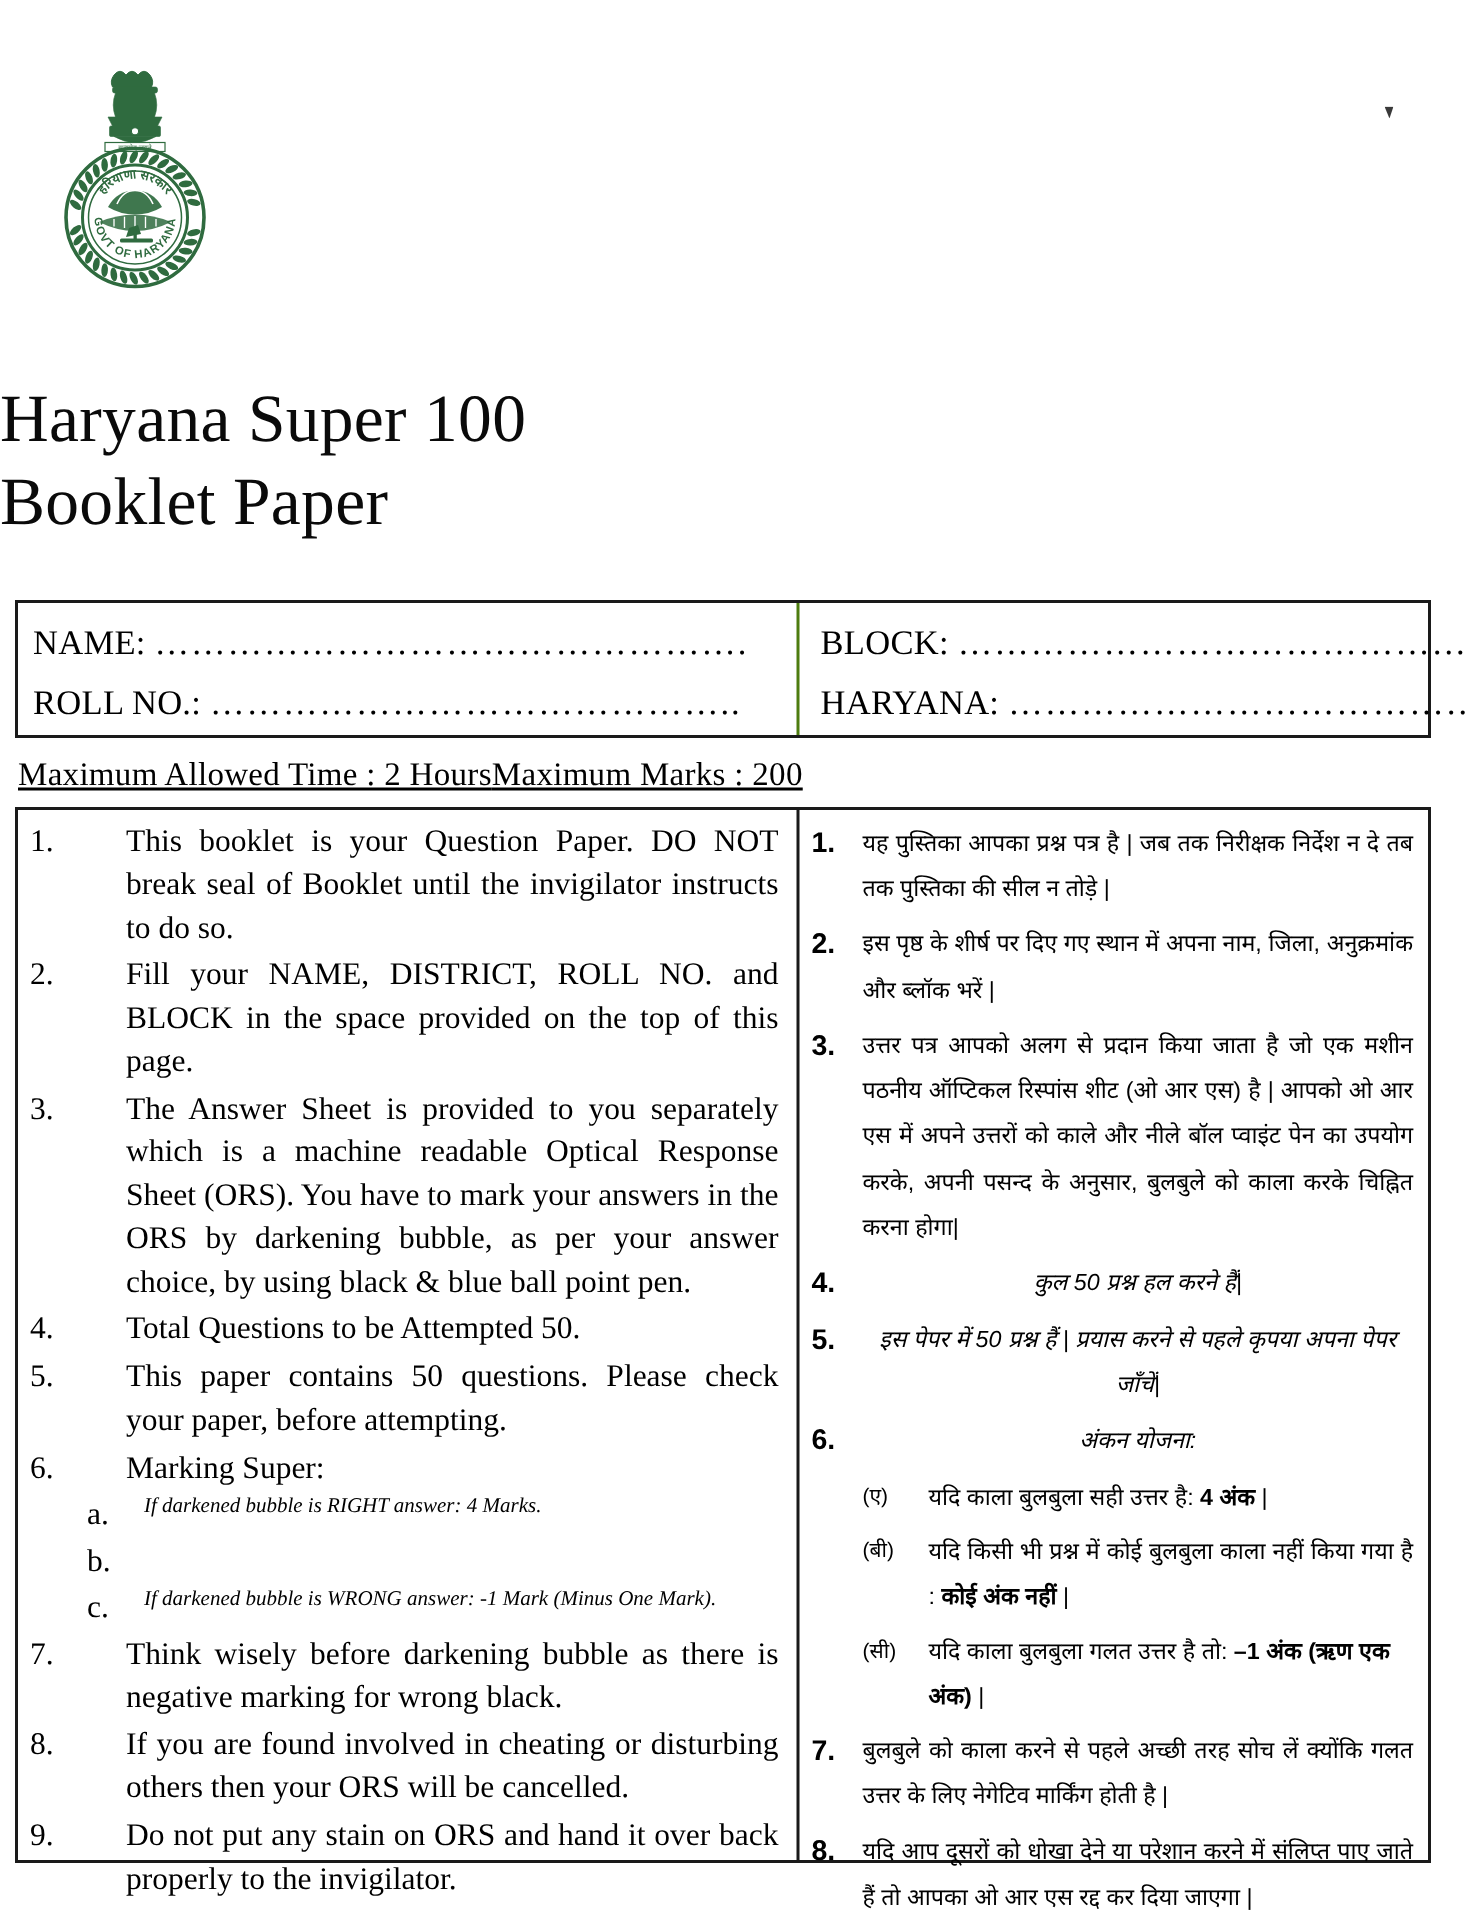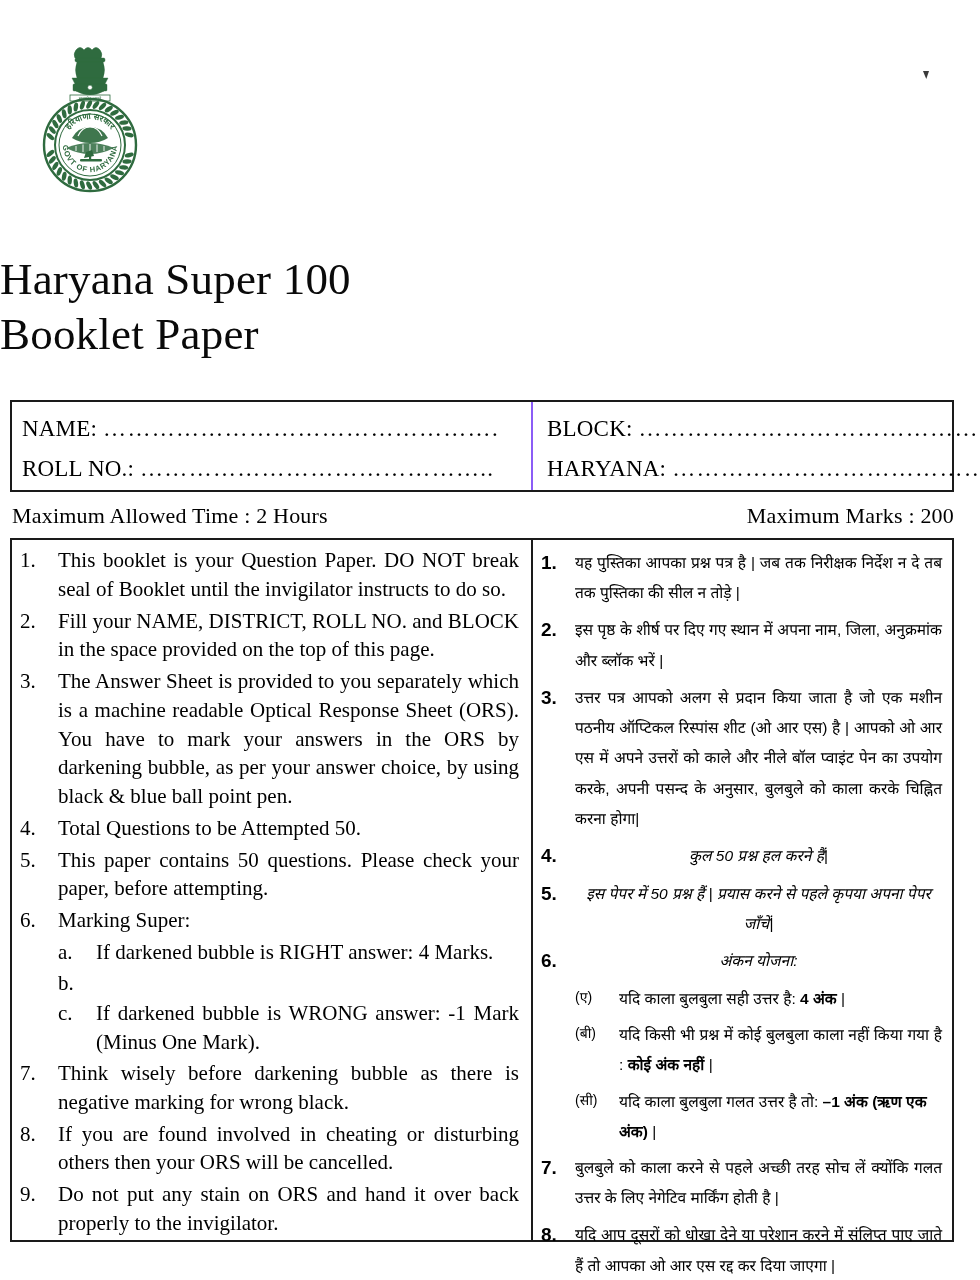--- a/index.html
+++ b/index.html
@@ -50,40 +50,40 @@
     width: 944px;
     height: 92px;
     border: 2px solid #1a1a1a;
     box-sizing: border-box;
     display: flex;
   }
   .part-col {
     box-sizing: border-box;
     padding: 7px 0 0 10px;
   }
-  .part-col.left  { width: 521px; border-right: 2px solid #8b5cf6; }
+  .part-col.left  { width: 521px; border-right: 2px solid #4d7c0f; }
   .part-col.right { width: 419px; padding-left: 14px; }
   .part-row {
     font-size: 23px;
     line-height: 1.72;
     white-space: nowrap;
     letter-spacing: 0.2px;
   }
   .dots { letter-spacing: 1.3px; }
 
   
   #meta-line {
     position: absolute;
     left: 12px;
     top: 503px;
     width: 942px;
     display: flex;
-    justify-content: space-between;
     font-size: 22px;
     letter-spacing: 0.2px;
+    text-decoration: underline;
   }
 
   
   #instructions {
     position: absolute;
     left: 10px;
     top: 538px;
     width: 944px;
     height: 704px;
     border: 2px solid #1a1a1a;
@@ -113,33 +113,35 @@
     font-size: 21px;
     line-height: 1.37;
   }
   .en-text {
     flex: 1;
     font-size: 21px;
     line-height: 1.37;
     text-align: justify;
     text-justify: inter-word;
     hyphens: none;
+    margin-left: 26px;
   }
   .en-sub { display: flex; margin-bottom: 2px; padding-left: 38px; }
   .en-sub-num {
     width: 38px;
     flex: 0 0 38px;
     font-size: 21px;
     line-height: 1.37;
   }
   .en-sub-text {
     flex: 1;
-    font-size: 21px;
+    font-size: 14px;
     line-height: 1.37;
     text-align: justify;
+    font-style: italic;
   }
   .en-text.nojust, .en-sub-text.nojust { text-align: left; }
 
   
   .hi-item { display: flex; margin-bottom: 7px; }
   .hi-num {
     width: 34px;
     flex: 0 0 34px;
     font-size: 19px;
     font-weight: bold;

